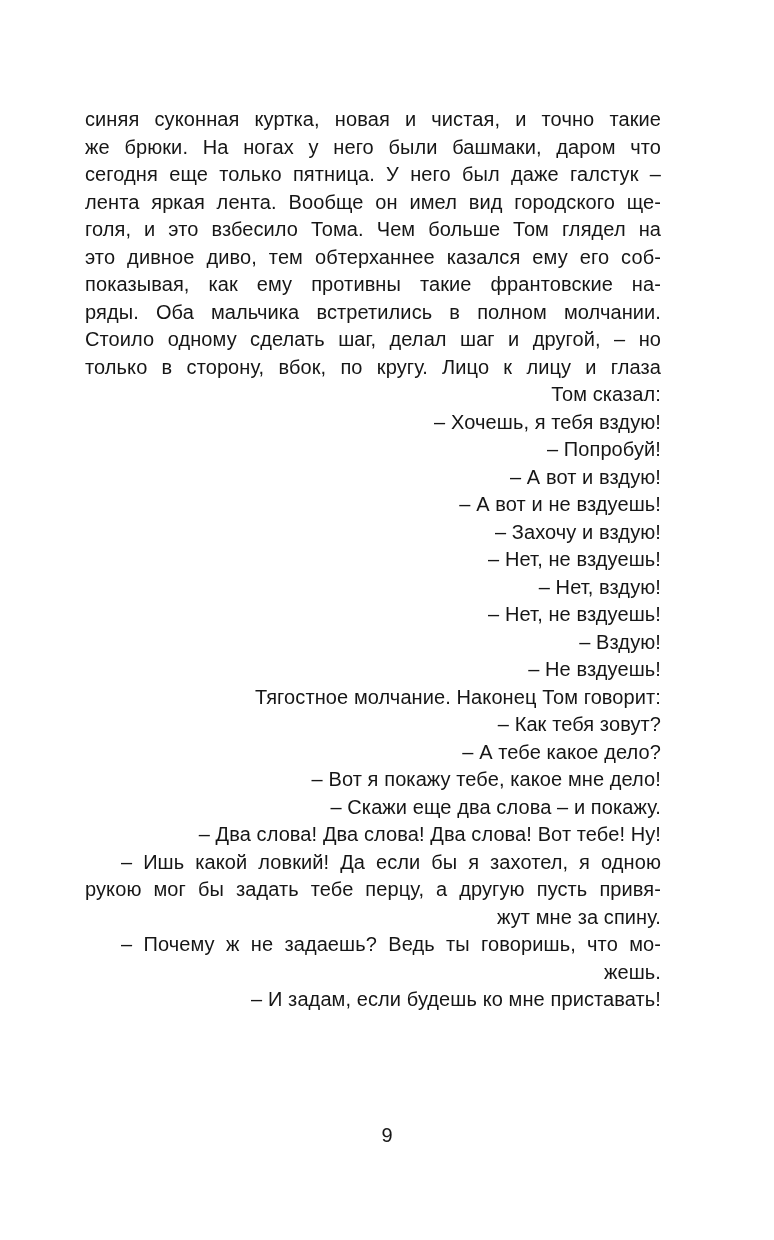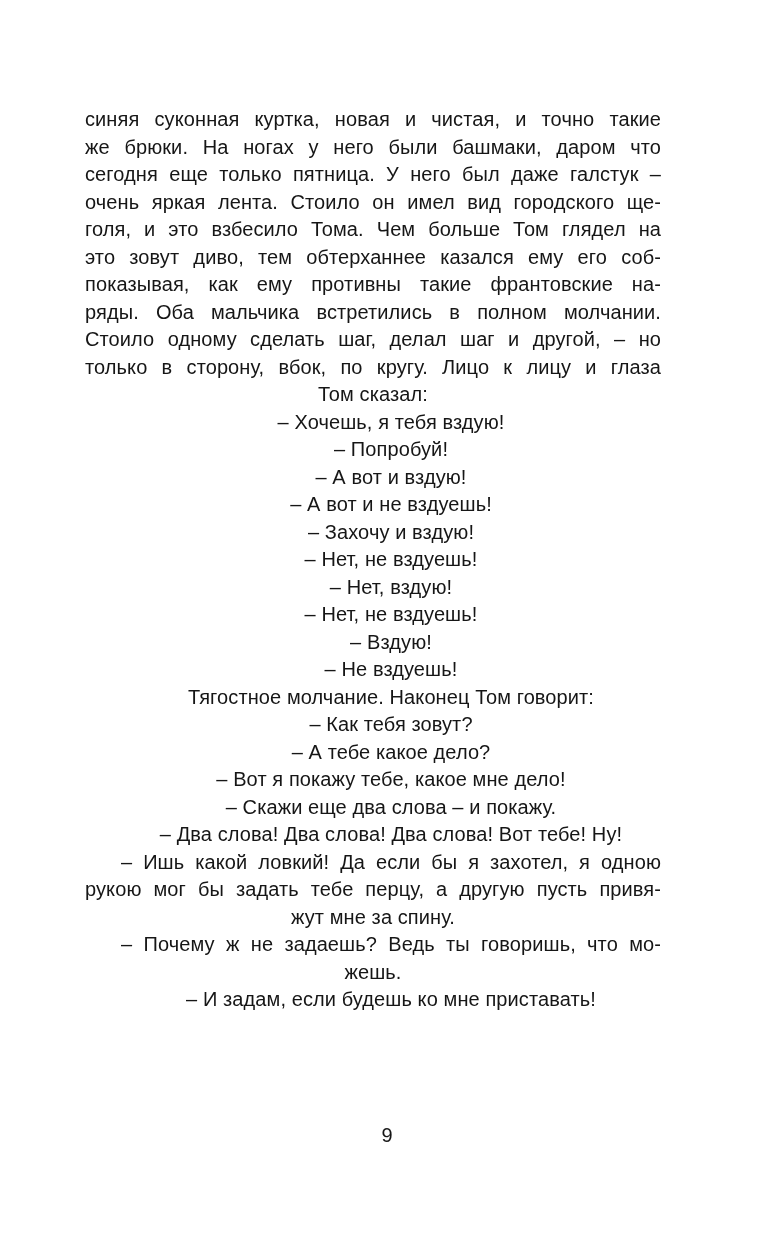--- a/index.html
+++ b/index.html
@@ -24,21 +24,21 @@
     font-size: 20px;
     line-height: 27.5px;
     letter-spacing: 0.1px;
   }
   .paragraph {
     margin: 0;
     padding: 0;
   }
   .line {
     white-space: normal;
-    text-align: center;
+    text-align: right;
   }
   .line.justified {
     text-align: justify;
     text-align-last: justify;
   }
   .line.indent {
     text-indent: 36px;
   }
   .page-number {
     position: absolute;
@@ -52,23 +52,23 @@
 </style>
 </head>
 <body>
 
 <div class="page">
   <div class="text-block" id="text-block">
       <div class="paragraph">
         <div class="line justified">синяя суконная куртка, новая и чистая, и точно такие</div>
         <div class="line justified">же брюки. На ногах у него были башмаки, даром что</div>
         <div class="line justified">сегодня еще только пятница. У него был даже галстук –</div>
-        <div class="line justified">очень яркая лента. Стоило он имел вид городского ще-</div>
+        <div class="line justified">лента яркая лента. Вообще он имел вид городского ще-</div>
         <div class="line justified">голя, и это взбесило Тома. Чем больше Том глядел на</div>
-        <div class="line justified">это зовут диво, тем обтерханнее казался ему его соб-</div>
+        <div class="line justified">это дивное диво, тем обтерханнее казался ему его соб-</div>
         <div class="line justified">показывая, как ему противны такие франтовские на-</div>
         <div class="line justified">ряды. Оба мальчика встретились в полном молчании.</div>
         <div class="line justified">Стоило одному сделать шаг, делал шаг и другой, – но</div>
         <div class="line justified">только в сторону, вбок, по кругу. Лицо к лицу и глаза</div>
         <div class="line">Том сказал:</div>
       </div>
       <div class="paragraph">
         <div class="line indent">– Хочешь, я тебя вздую!</div>
       </div>
       <div class="paragraph">

